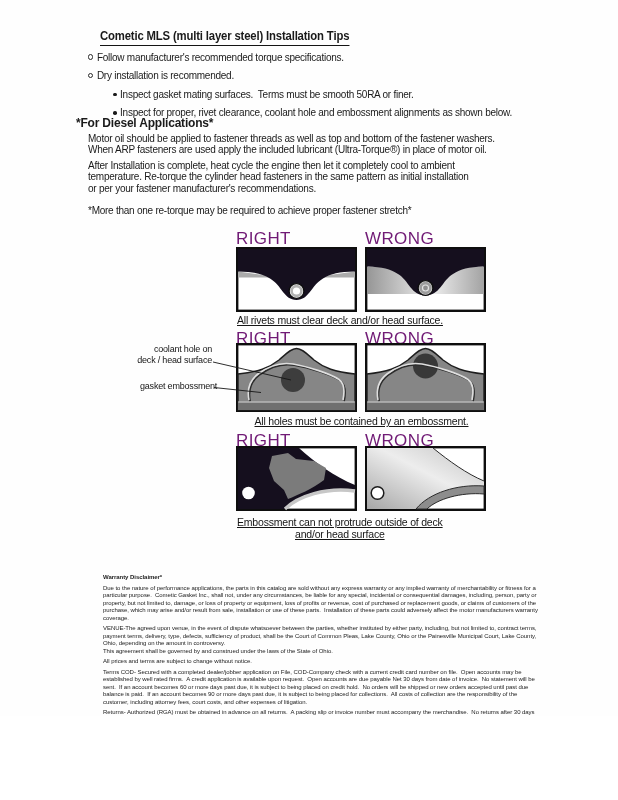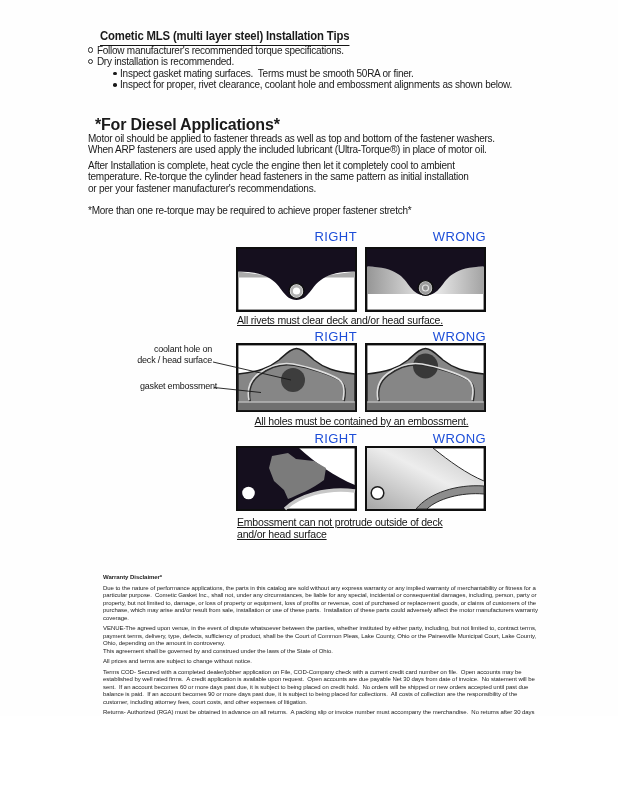--- a/index.html
+++ b/index.html
@@ -13,40 +13,40 @@
   
   .title-wrap { left:100px; top:26px; }
   .title {
     display:inline-block; font-size:13.5px; font-weight:bold; letter-spacing:-0.2px;
     border-bottom:1.6px solid #141414; padding-bottom:2px;
     transform:scaleX(0.84); transform-origin:left top; white-space:nowrap;
   }
 
   
   .tips { left:88px; top:45px; font-size:10px; line-height:11.4px; letter-spacing:-0.25px; }
-  .tip-row { white-space:pre; }
+  .tip-row { white-space:pre;margin-top:7px; }
   .b-circle {
     display:inline-block; width:3.4px; height:3.4px; border:1px solid #2a2a2a;
     border-radius:50%; margin-right:3.5px; vertical-align:1.5px;
   }
   .sub { margin-left:25px; }
   .b-dot {
     display:inline-block; width:3.6px; height:3.6px; background:#1a1a1a;
     border-radius:50%; margin-right:3.5px; vertical-align:1.5px;
   }
 
   
-  .sec-head { left:95px; top:116px; font-size:16px; font-weight:bold; letter-spacing:-0.2px; }
+  .sec-head { left:76px; top:116px; font-size:12px; font-weight:bold; letter-spacing:-0.2px; }
   .bodytext { font-size:10px; line-height:11.4px; letter-spacing:-0.25px; }
   .p1 { left:88px; top:133px; }
   .p2 { left:88px; top:160px; }
   .note { left:88px; top:205px; }
 
   
-  .dg-head { width:121px; text-align:right; font-size:13px; letter-spacing:0.4px; color:#1d4ed8; }
+  .dg-head { width:121px; text-align:left; font-size:17px; letter-spacing:0.4px; color:#701a75; }
   .dg-cap { font-size:10.5px; letter-spacing:-0.2px; color:#161616;text-decoration:underline; }
   .lbl { font-size:9px; line-height:10.8px; letter-spacing:-0.2px; color:#161616; }
 
   
   .disc { left:103px; top:574px; width:440px; font-size:6px; line-height:7.5px; letter-spacing:-0.05px; color:#222; }
   .disc-head { font-weight:bold; margin:0 0 4px 0; font-size:6px; }
   .disc p { margin:0 0 3px 0; }
 
   .pagecode { left:388px; top:755px; font-size:13px; letter-spacing:0.3px; color:#161616;margin-left:44px; }
 
@@ -159,21 +159,21 @@
           <stop offset="1" stop-color="#c2c2c2"></stop>
       </linearGradient>
     </defs>
     <rect x="1.2" y="1.2" width="118.6" height="62.6" fill="#ffffff" stroke="#0e0e0e" stroke-width="2.4"></rect>
     <path d="M2,2 H68 C84,15 102,28 119,35 V40 C92,38 64,47 51,63 H2 Z" fill="url(#g3)"></path>
     <path d="M68,2 C84,15 102,28 119,35" fill="none" stroke="#2b2b2b" stroke-width="1"></path>
     <path d="M51,63 C64,47 92,38 119,40 V48 C96,46 72,53 62,63 Z" fill="#8d8d8d" stroke="#2b2b2b" stroke-width="1"></path>
     <circle cx="12.5" cy="47" r="6.3" fill="#ffffff" stroke="#1c1c1c" stroke-width="1.5"></circle>
   </svg>
 
-  <div class="abs dg-cap prewrap" style="left:237px; top:517px; line-height:11.5px;">Embossment can not protrude outside of deck
+  <div class="abs dg-cap prewrap" style="left:237px; top:517px; line-height:11.5px;text-align:center;">Embossment can not protrude outside of deck
 and/or head surface</div>
 
   <div class="abs disc">
     <p class="disc-head">Warranty Disclaimer*</p>
     <p class="prewrap">Due to the nature of performance applications, the parts in this catalog are sold without any express warranty or any implied warranty of merchantability or fitness for a particular purpose.  Cometic Gasket Inc., shall not, under any circumstances, be liable for any special, incidental or consequential damages, including, person, party or property, but not limited to, damage, or loss of property or equipment, loss of profits or revenue, cost of purchased or replacement goods, or claims of customers of the purchase, which may arise and/or result from sale, installation or use of these parts.  Installation of these parts could adversely affect the motor manufacturers warranty coverage.</p>
     <p class="prewrap">VENUE-The agreed upon venue, in the event of dispute whatsoever between the parties, whether instituted by either party, including, but not limited to, contract terms, payment terms, delivery, type, defects, sufficiency of product, shall be the Court of Common Pleas, Lake County, Ohio or the Painesville Municipal Court, Lake County, Ohio, depending on the amount in controversy.
 This agreement shall be governed by and construed under the laws of the State of Ohio.</p>
     <p class="prewrap">All prices and terms are subject to change without notice.</p>
     <p class="prewrap">Terms COD- Secured with a completed dealer/jobber application on File, COD-Company check with a current credit card number on file.  Open accounts may be established by well rated firms.  A credit application is available upon request.  Open accounts are due payable Net 30 days from date of invoice.  No statement will be sent.  If an account becomes 60 or more days past due, it is subject to being placed on credit hold.  No orders will be shipped or new orders accepted until past due balance is paid.  If an account becomes 90 or more days past due, it is subject to being placed for collections.  All costs of collection are the responsibility of the customer, including attorney fees, court costs, and other expenses of litigation.</p>
     <p class="prewrap">Returns- Authorized (RGA) must be obtained in advance on all returns.  A packing slip or invoice number must accompany the merchandise.  No returns after 30 days from invoice date.  All returns are subject to a 25% restocking charge.  All custom designed and custom manufactured gaskets are non-returnable.</p>

